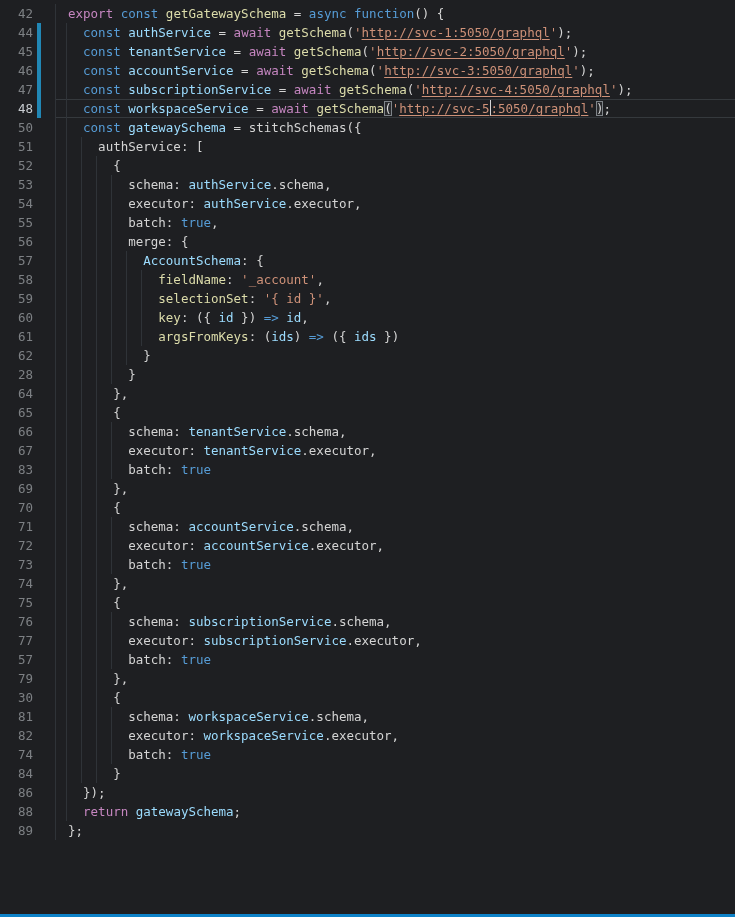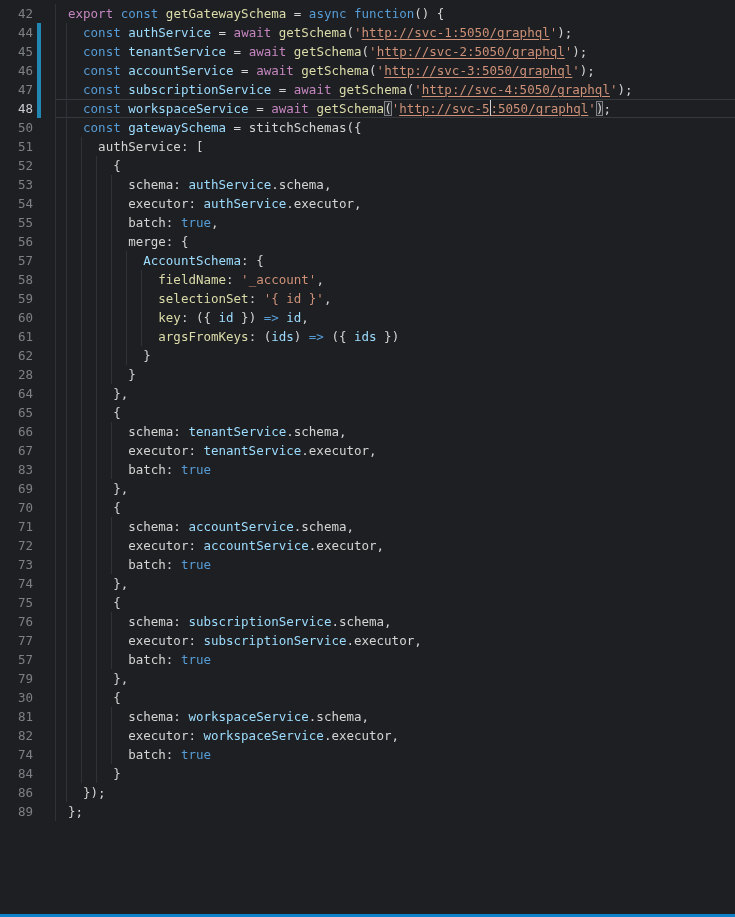--- a/index.html
+++ b/index.html
@@ -77,16 +77,17 @@
       <div class="line"><div class="gutter"><span class="num">76</span></div><div class="code"><i class="guide" style="left: calc(0ch + 10px);"></i><i class="guide" style="left: calc(2ch + 10px);"></i><i class="guide" style="left: calc(4ch + 10px);"></i><i class="guide" style="left: calc(6ch + 10px);"></i><span class="t-plain">        schema: </span><span class="t-var">subscriptionService</span><span class="t-plain">.schema,</span></div></div>
       <div class="line"><div class="gutter"><span class="num">77</span></div><div class="code"><i class="guide" style="left: calc(0ch + 10px);"></i><i class="guide" style="left: calc(2ch + 10px);"></i><i class="guide" style="left: calc(4ch + 10px);"></i><i class="guide" style="left: calc(6ch + 10px);"></i><span class="t-plain">        executor: </span><span class="t-var">subscriptionService</span><span class="t-plain">.executor,</span></div></div>
       <div class="line"><div class="gutter"><span class="num">57</span></div><div class="code"><i class="guide" style="left: calc(0ch + 10px);"></i><i class="guide" style="left: calc(2ch + 10px);"></i><i class="guide" style="left: calc(4ch + 10px);"></i><i class="guide" style="left: calc(6ch + 10px);"></i><span class="t-plain">        batch: </span><span class="t-kw">true</span></div></div>
       <div class="line"><div class="gutter"><span class="num">79</span></div><div class="code"><i class="guide" style="left: calc(0ch + 10px);"></i><i class="guide" style="left: calc(2ch + 10px);"></i><i class="guide" style="left: calc(4ch + 10px);"></i><span class="t-plain">      },</span></div></div>
       <div class="line"><div class="gutter"><span class="num">30</span></div><div class="code"><i class="guide" style="left: calc(0ch + 10px);"></i><i class="guide" style="left: calc(2ch + 10px);"></i><i class="guide" style="left: calc(4ch + 10px);"></i><span class="t-plain">      {</span></div></div>
       <div class="line"><div class="gutter"><span class="num">81</span></div><div class="code"><i class="guide" style="left: calc(0ch + 10px);"></i><i class="guide" style="left: calc(2ch + 10px);"></i><i class="guide" style="left: calc(4ch + 10px);"></i><i class="guide" style="left: calc(6ch + 10px);"></i><span class="t-plain">        schema: </span><span class="t-var">workspaceService</span><span class="t-plain">.schema,</span></div></div>
       <div class="line"><div class="gutter"><span class="num">82</span></div><div class="code"><i class="guide" style="left: calc(0ch + 10px);"></i><i class="guide" style="left: calc(2ch + 10px);"></i><i class="guide" style="left: calc(4ch + 10px);"></i><i class="guide" style="left: calc(6ch + 10px);"></i><span class="t-plain">        executor: </span><span class="t-var">workspaceService</span><span class="t-plain">.executor,</span></div></div>
       <div class="line"><div class="gutter"><span class="num">74</span></div><div class="code"><i class="guide" style="left: calc(0ch + 10px);"></i><i class="guide" style="left: calc(2ch + 10px);"></i><i class="guide" style="left: calc(4ch + 10px);"></i><i class="guide" style="left: calc(6ch + 10px);"></i><span class="t-plain">        batch: </span><span class="t-kw">true</span></div></div>
       <div class="line"><div class="gutter"><span class="num">84</span></div><div class="code"><i class="guide" style="left: calc(0ch + 10px);"></i><i class="guide" style="left: calc(2ch + 10px);"></i><i class="guide" style="left: calc(4ch + 10px);"></i><span class="t-plain">      }</span></div></div>
       <div class="line"><div class="gutter"><span class="num">86</span></div><div class="code"><i class="guide" style="left: calc(0ch + 10px);"></i><span class="t-plain">  });</span></div></div>
+      <div class="line"><div class="gutter"><span class="num">88</span></div><div class="code"><i class="guide" style="left: calc(0ch + 10px);"></i><span class="t-plain">  </span><span class="t-ctrl">return</span><span class="t-plain"> </span><span class="t-var">gatewaySchema</span><span class="t-plain">;</span></div></div>
       <div class="line"><div class="gutter"><span class="num">89</span></div><div class="code"><span class="t-plain">};</span></div></div>
     </div>
   <div class="bottom-bar"></div>
 </div>
 
 </body></html>

